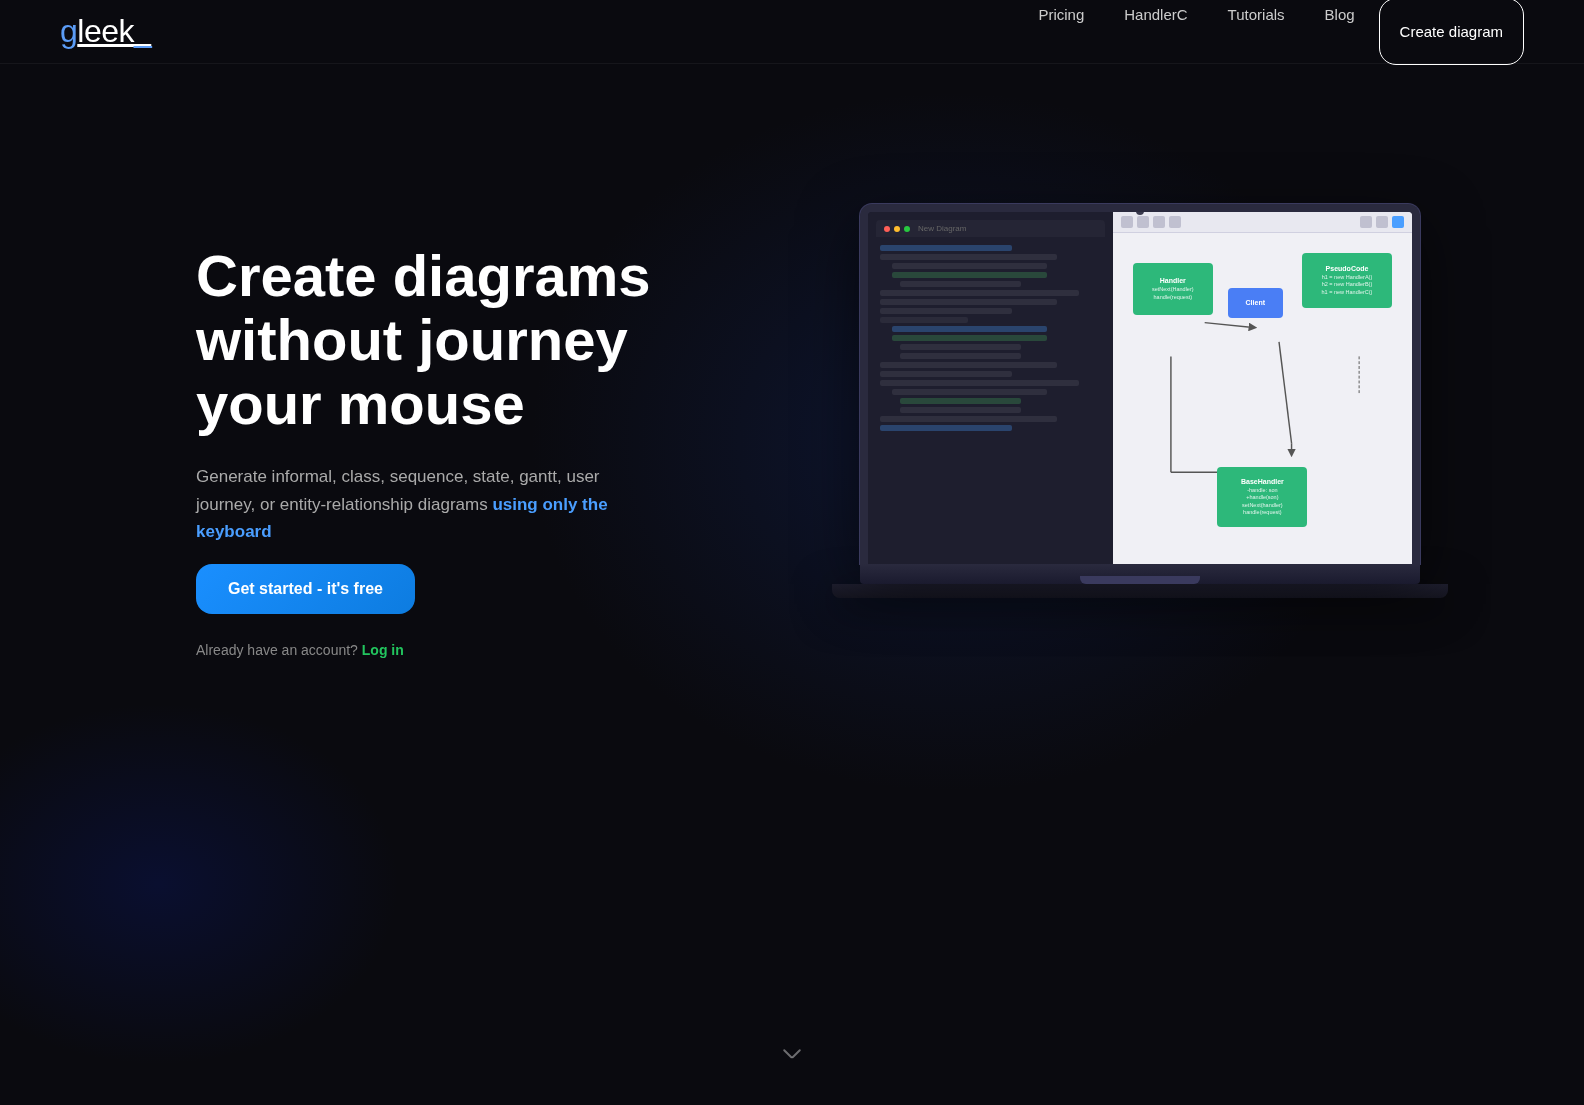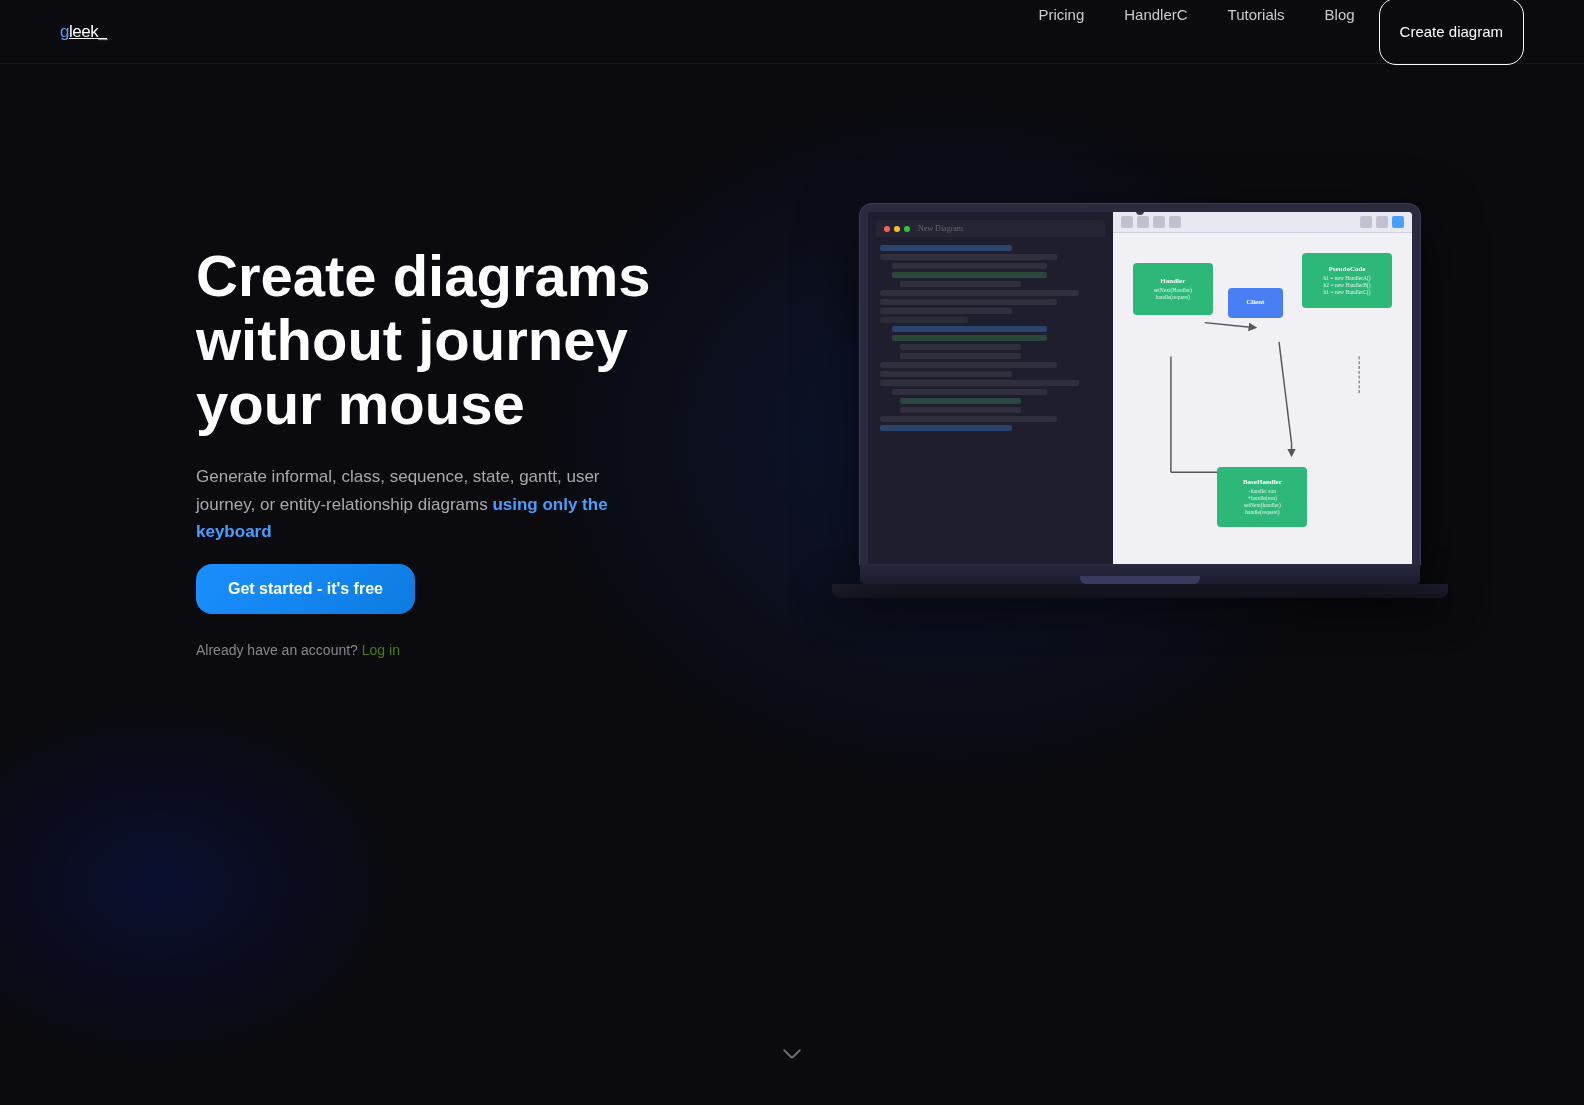--- a/index.html
+++ b/index.html
@@ -38,21 +38,21 @@
     }
 
     .logo {
       display: flex;
       align-items: center;
       gap: 0;
       text-decoration: none;
     }
 
     .logo-text {
-      font-size: 17px;
+      font-size: 32px;
       font-weight: 500;
       color: #ffffff;
       letter-spacing: -0.5px;
       text-decoration: underline;
     }
 
     .logo-g {
       color: #5b9cf6;
     }
 
@@ -145,38 +145,38 @@
       text-decoration: none;
       margin-bottom: 28px;
     }
 
     .login-prompt {
       font-size: 14px;
       color: #888888;
     }
 
     .login-link {
-      color: #4d7c0f;
+      color: #22c55e;
       text-decoration: none;
+      font-weight: bold;
     }
 
     
     .hero-visual {
       flex: 1;
       display: flex;
       justify-content: center;
       align-items: center;
       padding-top: 20px;
       padding-left: 60px;
     }
 
     .laptop-container {
       position: relative;
       width: 560px;
-      font-family: Liberation Serif, serif;
     }
 
     
     .laptop-screen {
       background: #1a1a2e;
       border-radius: 12px 12px 0 0;
       border: 8px solid #2a2a3e;
       border-bottom: none;
       width: 560px;
       height: 360px;

